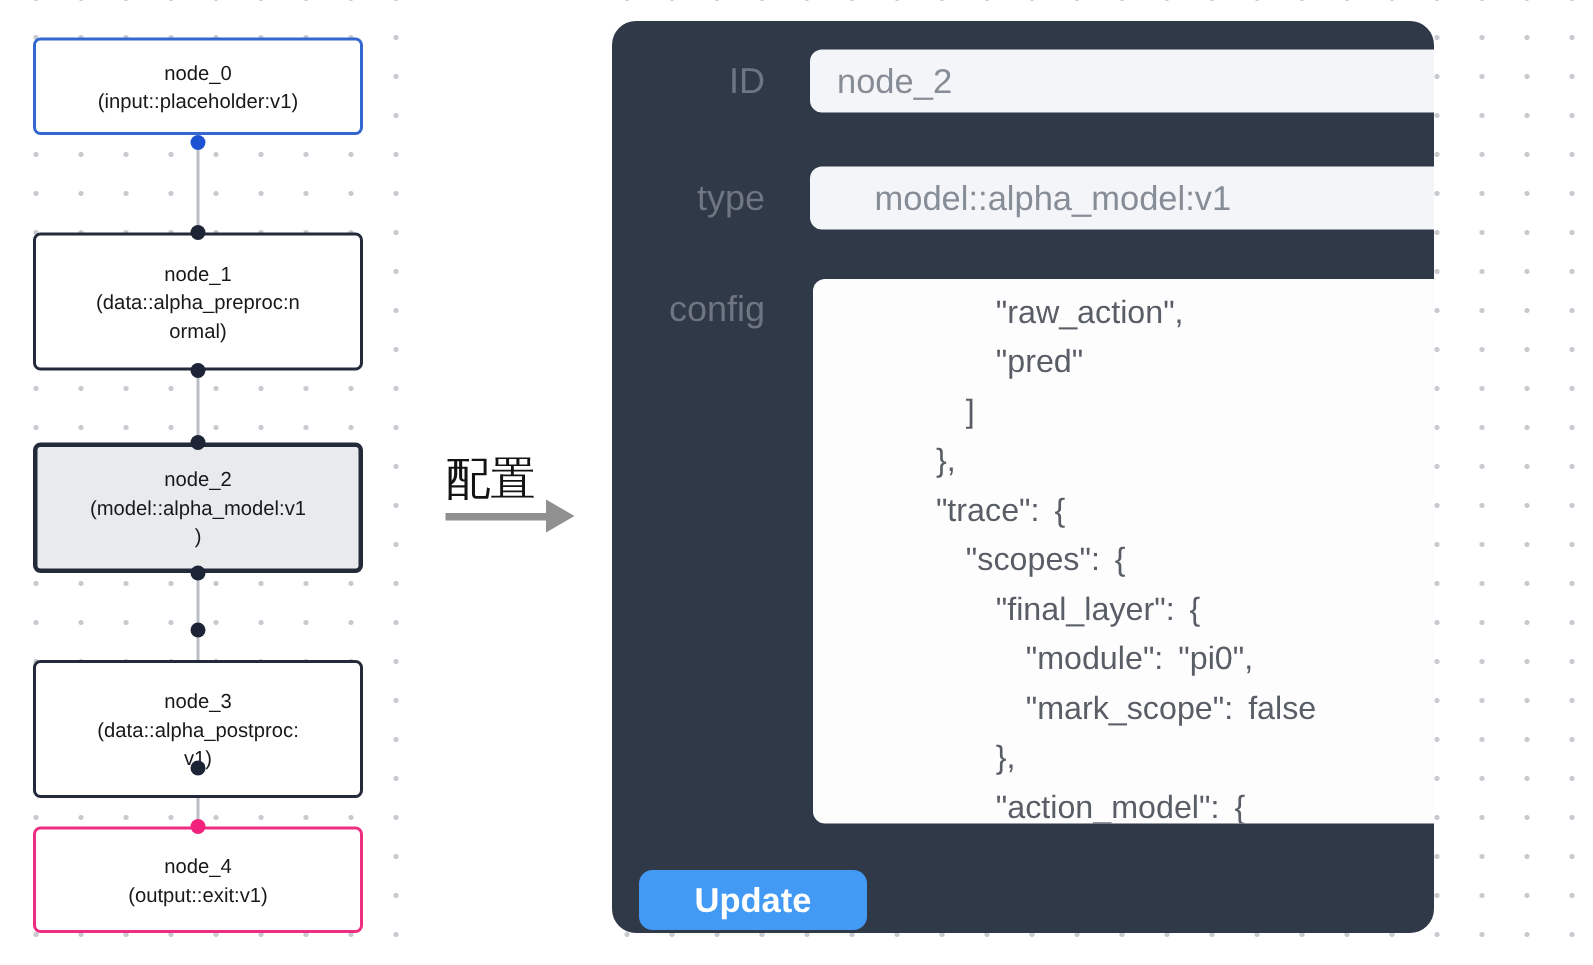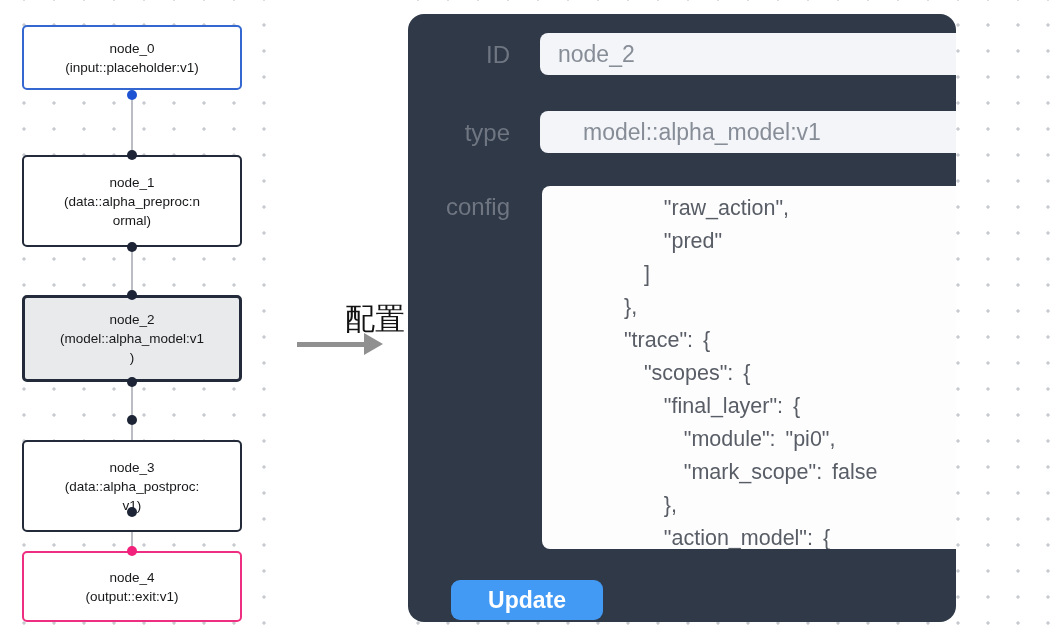--- a/index.html
+++ b/index.html
@@ -28,21 +28,21 @@
   .node.n3 { top:440px; height:92px; }
   .node.n4 { top:551px; height:71px; border-color:#ee2e80; }
 
   .port { position:absolute; left:127px; width:10px; height:10px; border-radius:50%;
           background:#1c2436; z-index:3; }
   .port.blue { background:#1d53d3; }
   .port.pink { background:#f2217c; }
 
   
   .transition-label { position:absolute; left:297px; top:299px; font-size:30px;
-                      color:#131313; z-index:2;margin-left:48px; }
+                      color:#131313; z-index:2; }
   .arrow-shaft { position:absolute; left:297px; top:342px; width:68px; height:5px;
                  background:#909090; z-index:2; }
   .arrow-head  { position:absolute; left:364px; top:333px; width:0; height:0;
                  border-top:11px solid transparent; border-bottom:11px solid transparent;
                  border-left:19px solid #909090; z-index:2; }
 
   
   .panel { position:absolute; left:408px; top:14px; width:548px; height:608px;
            background:#2f3948; border-radius:16px; overflow:hidden; z-index:4; }
   .field-label { position:absolute; left:16px; width:86px; text-align:right;
@@ -65,21 +65,21 @@
                 white-space:pre; word-spacing:4px; }
   .scroll-track { position:absolute; right:0; top:0; width:33px; height:100%;
                   border-left:1px solid rgba(0,0,0,0.05); }
   .scroll-thumb { position:absolute; right:7px; top:26px; width:18px; height:34px;
                   background:#c6c6c6; border-radius:9px; }
   .resize-handle { position:absolute; right:4px; bottom:4px; width:16px; height:16px; }
 
   .update-btn { position:absolute; left:18px; top:566px; width:152px; height:40px;
                 background:#429af5; color:#ffffff; border:none; border-radius:9px;
                 font-size:23px; font-weight:bold; cursor:pointer;
-                font-family:"Liberation Sans","DejaVu Sans",sans-serif;margin-left:25px; }
+                font-family:"Liberation Sans","DejaVu Sans",sans-serif; }
 </style>
 </head>
 <body>
 
 <div class="stage">
 
   <div class="dot-grid left"></div>
   <div class="dot-grid right"></div>
 
   <div class="edge-line"></div>

